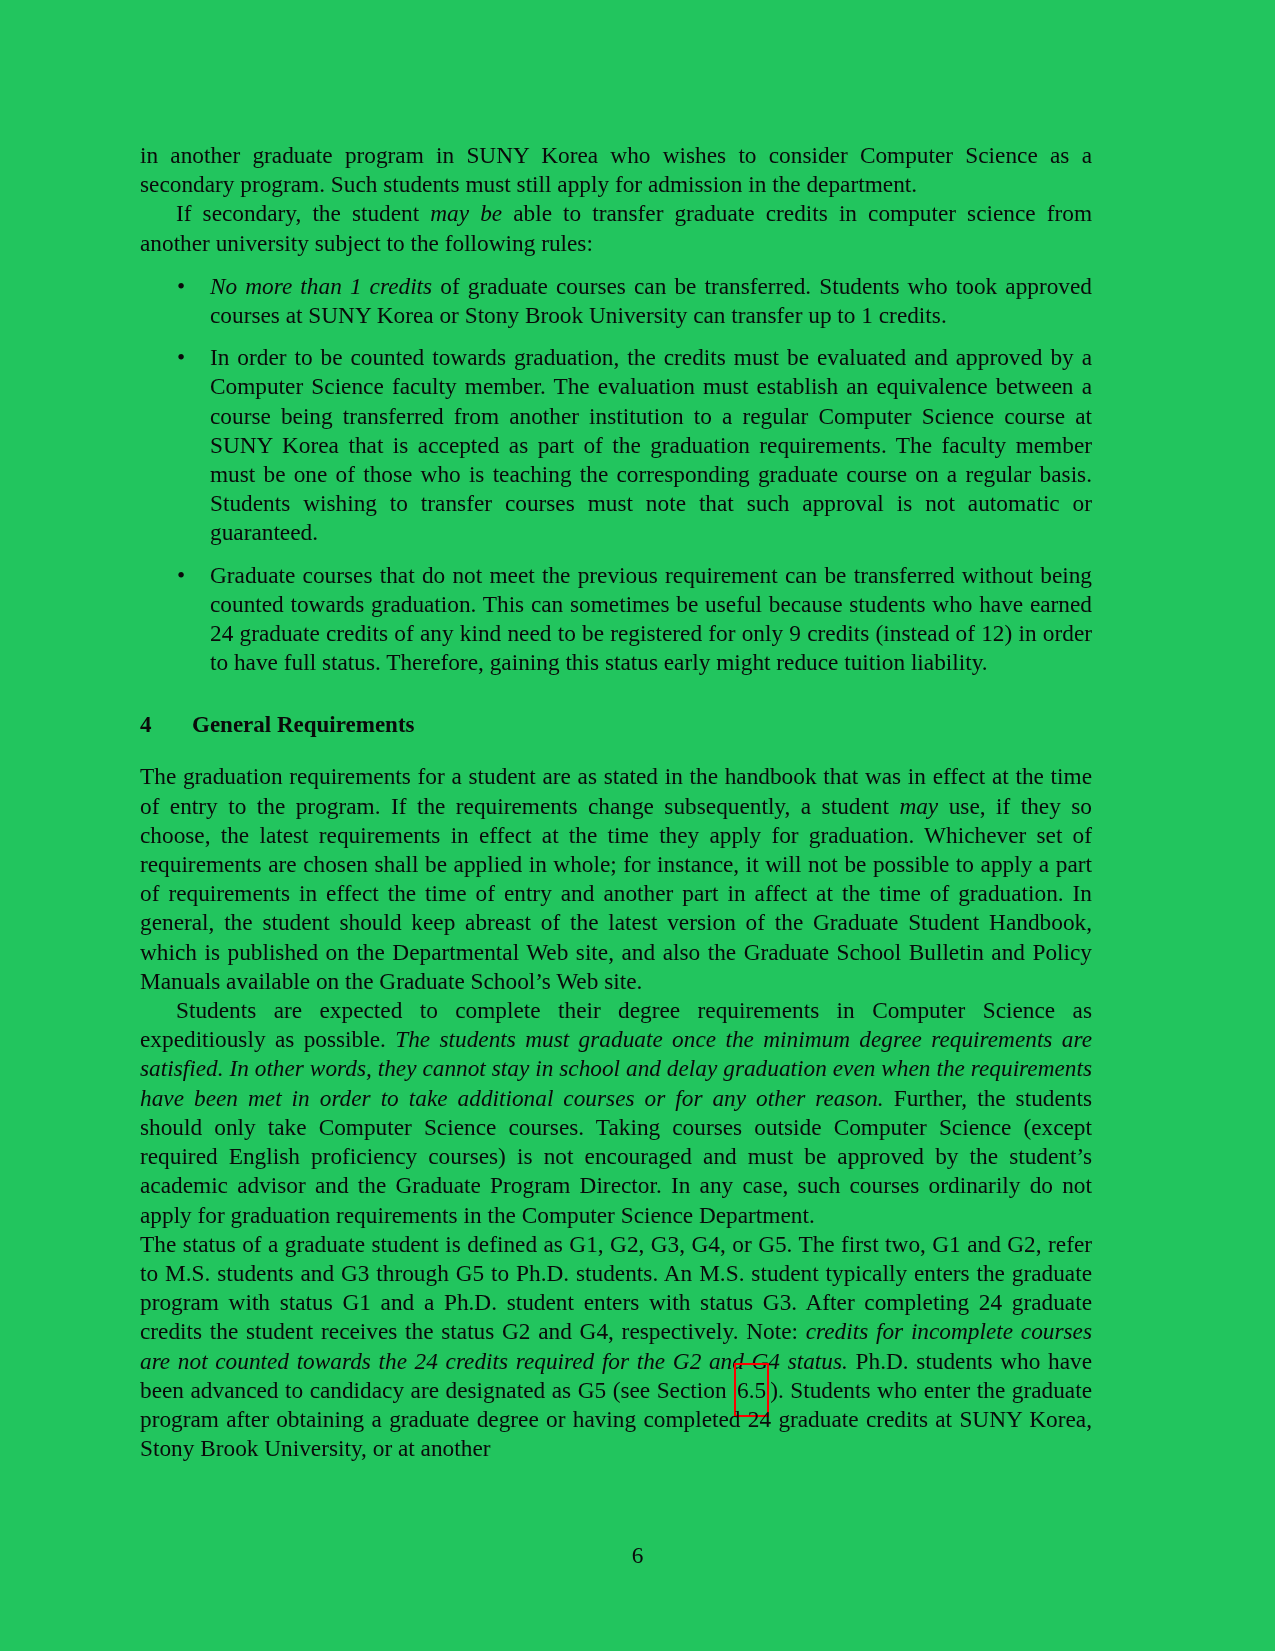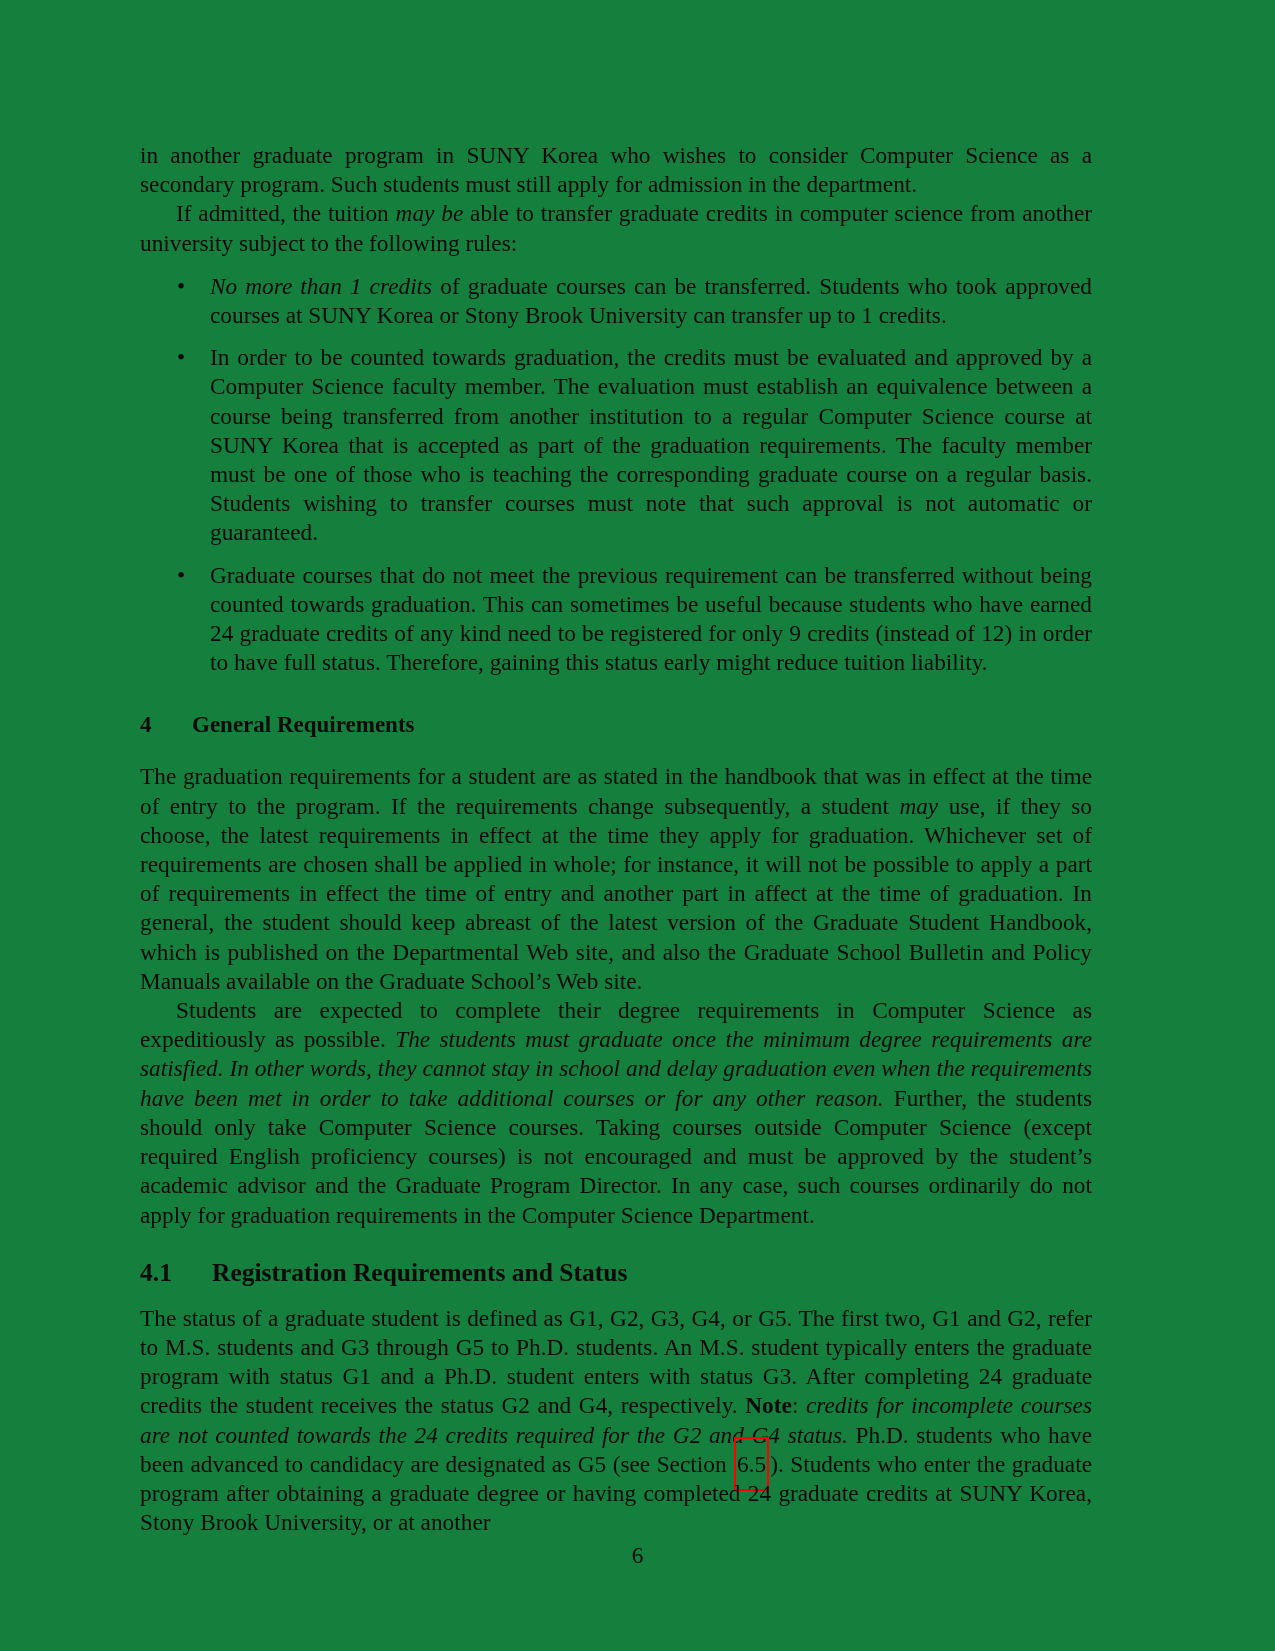--- a/index.html
+++ b/index.html
@@ -4,21 +4,21 @@
 <style>
   html, body {
     margin: 0;
     padding: 0;
     background: #ffffff;
   }
   .page {
     position: relative;
     width: 1275px;
     height: 1651px;
-    background: #15803d;
+    background: #22c55e;
     overflow: hidden;
     font-family: "Liberation Serif", "DejaVu Serif", serif;
     color: #0a0a0a;
   }
   .col {
     position: absolute;
     left: 140px;
     top: 141px;
     width: 952px;
     font-size: 23.3px;
@@ -32,21 +32,21 @@
     padding: 0;
   }
   p.indent {
     text-indent: 36px;
   }
   em.it {
     font-style: italic;
     font-family: Liberation Serif, serif;
   }
   .bold {
-    font-weight: bold;
+    font-weight: normal;
   }
   ul.bullets {
     margin: 14px 0 14px 0;
     padding: 0 0 0 70px;
     list-style: none;
   }
   ul.bullets li {
     position: relative;
     margin: 0;
   }
@@ -100,34 +100,33 @@
   }
 </style>
 </head>
 <body>
 
 <div class="page">
   <main class="col">
 
     <p class="para">in another graduate program in SUNY Korea who wishes to consider Computer Science as a secondary program. Such students must still apply for admission in the department.</p>
 
-    <p class="para indent"><span>If admitted, the tuition </span><em class="it">may be</em><span> able to transfer graduate credits in computer science from another university subject to the following rules:</span></p>
+    <p class="para indent"><span>If secondary, the student </span><em class="it">may be</em><span> able to transfer graduate credits in computer science from another university subject to the following rules:</span></p>
 
     <ul class="bullets">
       <li><em class="it">No more than 1 credits</em><span> of graduate courses can be transferred. Students who took approved courses at SUNY Korea or Stony Brook University can transfer up to 1 credits.</span></li>
       <li><span>In order to be counted towards graduation, the credits must be evaluated and approved by a Computer Science faculty member. The evaluation must establish an equivalence between a course being transferred from another institution to a regular Computer Science course at SUNY Korea that is accepted as part of the graduation requirements. The faculty member must be one of those who is teaching the corresponding graduate course on a regular basis. Students wishing to transfer courses must note that such approval is not automatic or guaranteed.</span></li>
       <li><span>Graduate courses that do not meet the previous requirement can be transferred without being counted towards graduation. This can sometimes be useful because students who have earned 24 graduate credits of any kind need to be registered for only 9 credits (instead of 12) in order to have full status. Therefore, gaining this status early might reduce tuition liability.</span></li>
     </ul>
 
     <h1 class="sec"><span class="secnum">4</span><span>General Requirements</span></h1>
 
     <p class="para"><span>The graduation requirements for a student are as stated in the handbook that was in effect at the time of entry to the program. If the requirements change subsequently, a student </span><em class="it">may</em><span> use, if they so choose, the latest requirements in effect at the time they apply for graduation. Whichever set of requirements are chosen shall be applied in whole; for instance, it will not be possible to apply a part of requirements in effect the time of entry and another part in affect at the time of graduation. In general, the student should keep abreast of the latest version of the Graduate Student Handbook, which is published on the Departmental Web site, and also the Graduate School Bulletin and Policy Manuals available on the Graduate School’s Web site.</span></p>
 
     <p class="para indent"><span>Students are expected to complete their degree requirements in Computer Science as expeditiously as possible. </span><em class="it">The students must graduate once the minimum degree requirements are satisfied. In other words, they cannot stay in school and delay graduation even when the requirements have been met in order to take additional courses or for any other reason.</em><span> Further, the students should only take Computer Science courses. Taking courses outside Computer Science (except required English proficiency courses) is not encouraged and must be approved by the student’s academic advisor and the Graduate Program Director. In any case, such courses ordinarily do not apply for graduation requirements in the Computer Science Department.</span></p>
 
-    <h2 class="subsec"><span class="secnum">4.1</span><span>Registration Requirements and Status</span></h2>
 
     <p class="para"><span>The status of a graduate student is defined as G1, G2, G3, G4, or G5. The first two, G1 and G2, refer to M.S. students and G3 through G5 to Ph.D. students. An M.S. student typically enters the graduate program with status G1 and a Ph.D. student enters with status G3. After completing 24 graduate credits the student receives the status G2 and G4, respectively. </span><span class="bold">Note</span><span>: </span><em class="it">credits for incomplete courses are not counted towards the 24 credits required for the G2 and G4 status.</em><span> Ph.D. students who have been advanced to candidacy are designated as G5 (see Section </span><a class="reflink">6.5</a><span>). Students who enter the graduate program after obtaining a graduate degree or having completed 24 graduate credits at SUNY Korea, Stony Brook University, or at another</span></p>
 
   </main>
 
   <div class="footer">6</div>
 </div>
 
 </body></html>

